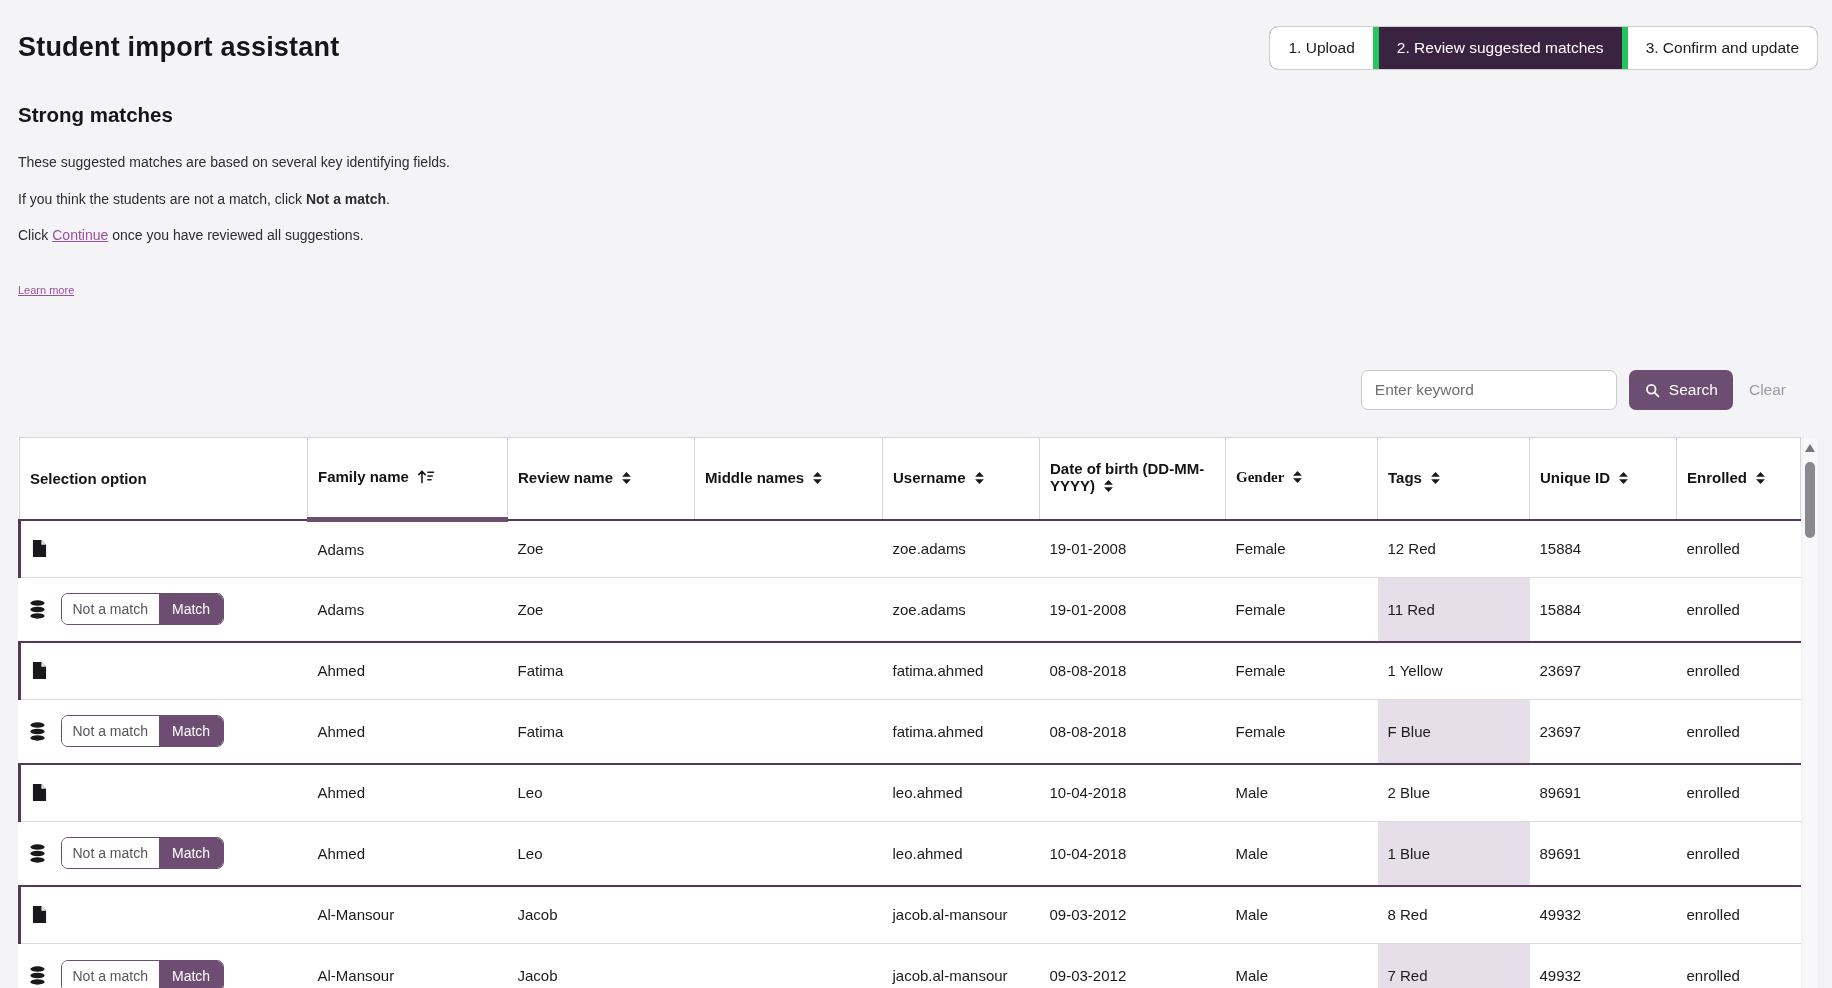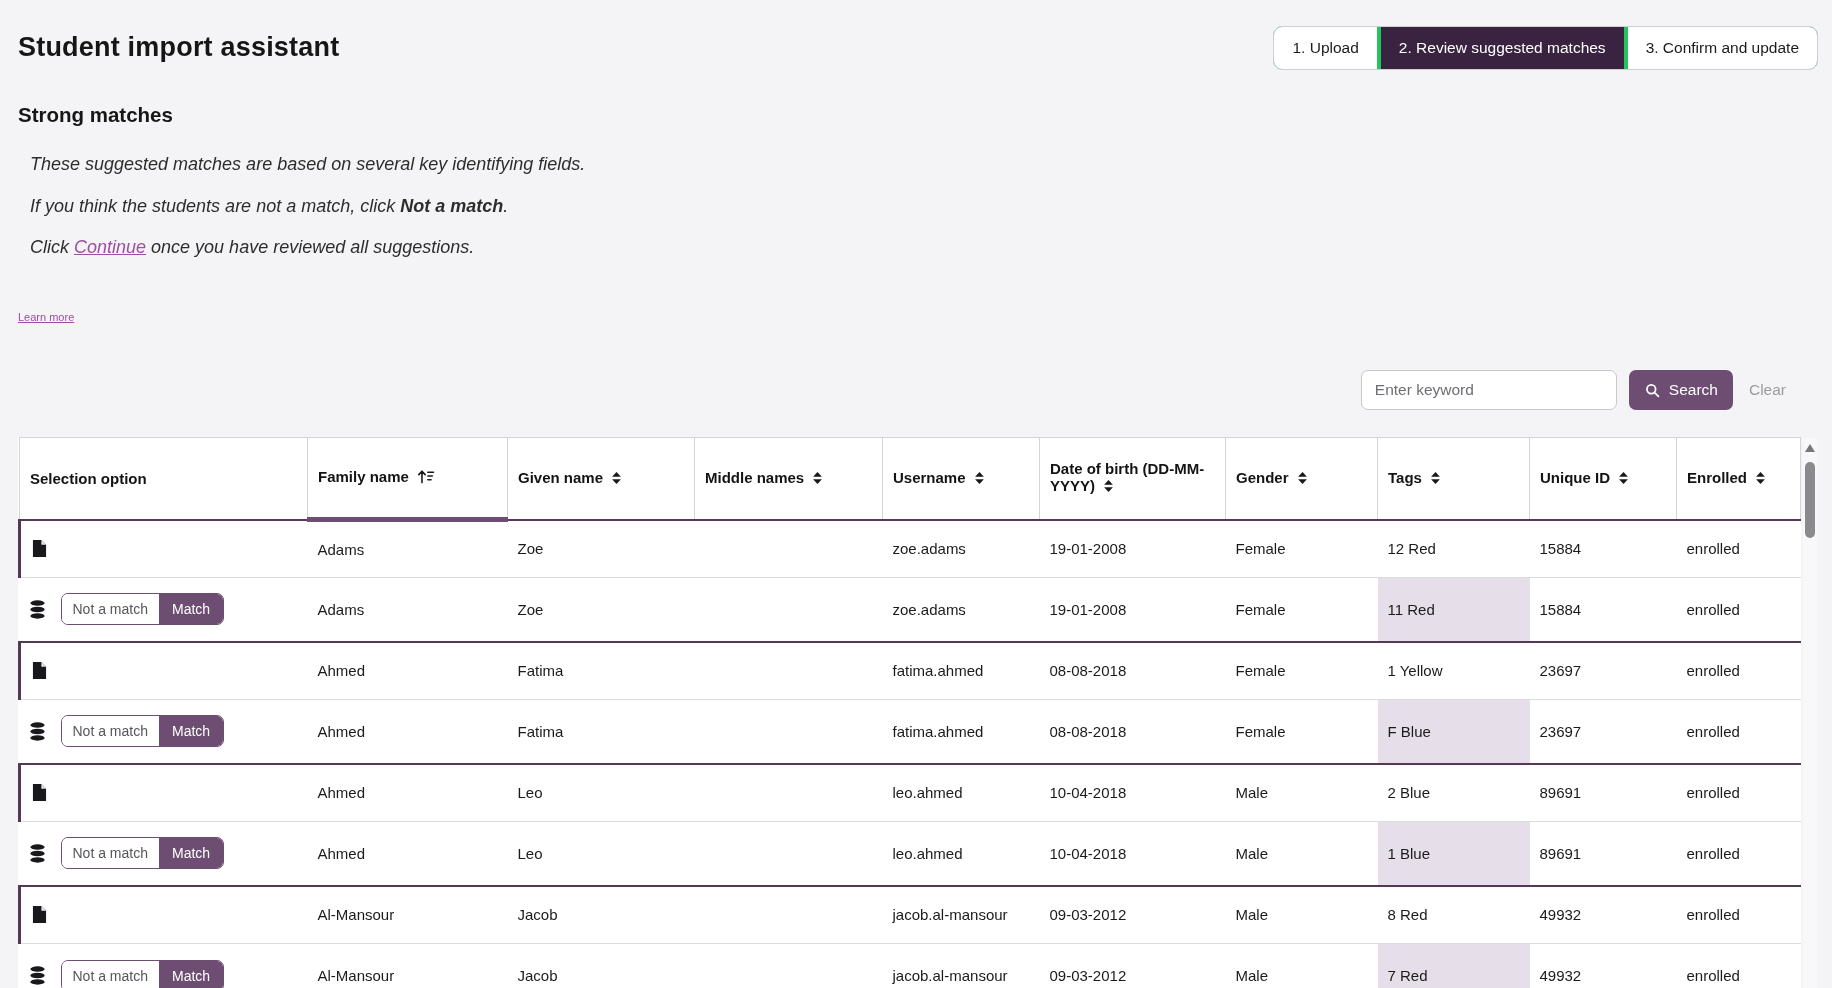--- a/index.html
+++ b/index.html
@@ -16,35 +16,35 @@
     background:#f4f4f6;color:#1b1b1b;
     font-family:"Liberation Sans","DejaVu Sans",sans-serif;
     font-size:15px;
   }
   button{font-family:inherit;cursor:pointer;}
   input{font-family:inherit;}
 
   .content{padding:32px 0 0 18px;}
   h1{margin:0;font-size:27px;font-weight:700;letter-spacing:.2px;color:#161616;}
   h2{margin:40px 0 0;font-size:20.5px;font-weight:700;color:#161616;}
-  .content p{margin:12px;font-size:18px;color:#2d2d2d;font-style:italic;}
+  .content p{margin:0;font-size:14px;color:#2d2d2d;}
   .p1{margin-top:27px !important;}
   .p2{margin-top:21px !important;}
   .p3{margin-top:20px !important;}
   .plink{color:var(--link-purple);text-decoration:underline;cursor:pointer;}
   .learn{margin-top:41px;display:inline-block;font-size:11px;}
 
   
   .wizard{
     position:absolute;top:26px;right:14px;display:flex;
     border:1px solid #cfcfd3;border-radius:9px;overflow:hidden;background:#0f766e;
   }
   .wstep{
     border:none;background:#fff;color:#1b1b1b;font-size:15.5px;
-    padding:12px 18px;border-left:4px solid #22c55e;
+    padding:12px 18px;border-left:6px solid #22c55e;
   }
   .wstep:first-child{border-left:none;}
   .wstep.active{background:var(--active-step-bg);color:#fff;}
 
   
   .search-row{position:absolute;top:370px;right:46px;display:flex;align-items:center;gap:12px;}
   .search-input{
     width:256px;height:40px;border:1px solid #c8c8cd;border-radius:7px;
     padding:0 13px;font-size:15.5px;background:#fff;color:#000000;outline:none;
   }
@@ -130,37 +130,37 @@
 
 <div class="table-wrap">
   <table>
     <thead>
         <tr>
           <th style="width: 288px;"><span class="th-label">Selection option</span></th>
           <th class="sorted" style="width: 200px;"><span class="th-label">Family name</span><span class="th-sort"><svg viewBox="0 0 19 16" width="18" height="15">
                 <path d="M5.2 14.5 V2.5 M5.2 2.5 L1.8 6 M5.2 2.5 L8.6 6" stroke="#19191c" stroke-width="1.7" fill="none" stroke-linecap="round" stroke-linejoin="round"></path>
                 <path d="M11.5 3.5 h6 M11.5 7.5 h4.7 M11.5 11.5 h3.4" stroke="#19191c" stroke-width="1.7" stroke-linecap="round"></path>
               </svg></span></th>
-          <th style="width: 187px;"><span class="th-label">Given name</span><span class="th-sort"><svg viewBox="0 0 12 15" width="11" height="14">
+          <th style="width: 187px;"><span class="th-label">Review name</span><span class="th-sort"><svg viewBox="0 0 12 15" width="11" height="14">
                 <path d="M6 1 L10.8 6.2 H1.2 Z" fill="#19191c"></path>
                 <path d="M6 14 L1.2 8.8 H10.8 Z" fill="#19191c"></path>
               </svg></span></th>
           <th style="width: 188px;"><span class="th-label">Middle names</span><span class="th-sort"><svg viewBox="0 0 12 15" width="11" height="14">
                 <path d="M6 1 L10.8 6.2 H1.2 Z" fill="#19191c"></path>
                 <path d="M6 14 L1.2 8.8 H10.8 Z" fill="#19191c"></path>
               </svg></span></th>
           <th style="width: 157px;"><span class="th-label">Username</span><span class="th-sort"><svg viewBox="0 0 12 15" width="11" height="14">
                 <path d="M6 1 L10.8 6.2 H1.2 Z" fill="#19191c"></path>
                 <path d="M6 14 L1.2 8.8 H10.8 Z" fill="#19191c"></path>
               </svg></span></th>
           <th style="width: 186px;"><span class="th-label">Date of birth (DD-MM-YYYY)</span><span class="th-sort"><svg viewBox="0 0 12 15" width="11" height="14">
                 <path d="M6 1 L10.8 6.2 H1.2 Z" fill="#19191c"></path>
                 <path d="M6 14 L1.2 8.8 H10.8 Z" fill="#19191c"></path>
               </svg></span></th>
-          <th style="width: 152px;"><span class="th-label">Gender</span><span class="th-sort"><svg viewBox="0 0 12 15" width="11" height="14">
+          <th style="width: 152px; font-family: Liberation Serif, serif;"><span class="th-label">Gender</span><span class="th-sort"><svg viewBox="0 0 12 15" width="11" height="14">
                 <path d="M6 1 L10.8 6.2 H1.2 Z" fill="#19191c"></path>
                 <path d="M6 14 L1.2 8.8 H10.8 Z" fill="#19191c"></path>
               </svg></span></th>
           <th style="width: 152px;"><span class="th-label">Tags</span><span class="th-sort"><svg viewBox="0 0 12 15" width="11" height="14">
                 <path d="M6 1 L10.8 6.2 H1.2 Z" fill="#19191c"></path>
                 <path d="M6 14 L1.2 8.8 H10.8 Z" fill="#19191c"></path>
               </svg></span></th>
           <th style="width: 147px;"><span class="th-label">Unique ID</span><span class="th-sort"><svg viewBox="0 0 12 15" width="11" height="14">
                 <path d="M6 1 L10.8 6.2 H1.2 Z" fill="#19191c"></path>
                 <path d="M6 14 L1.2 8.8 H10.8 Z" fill="#19191c"></path>

